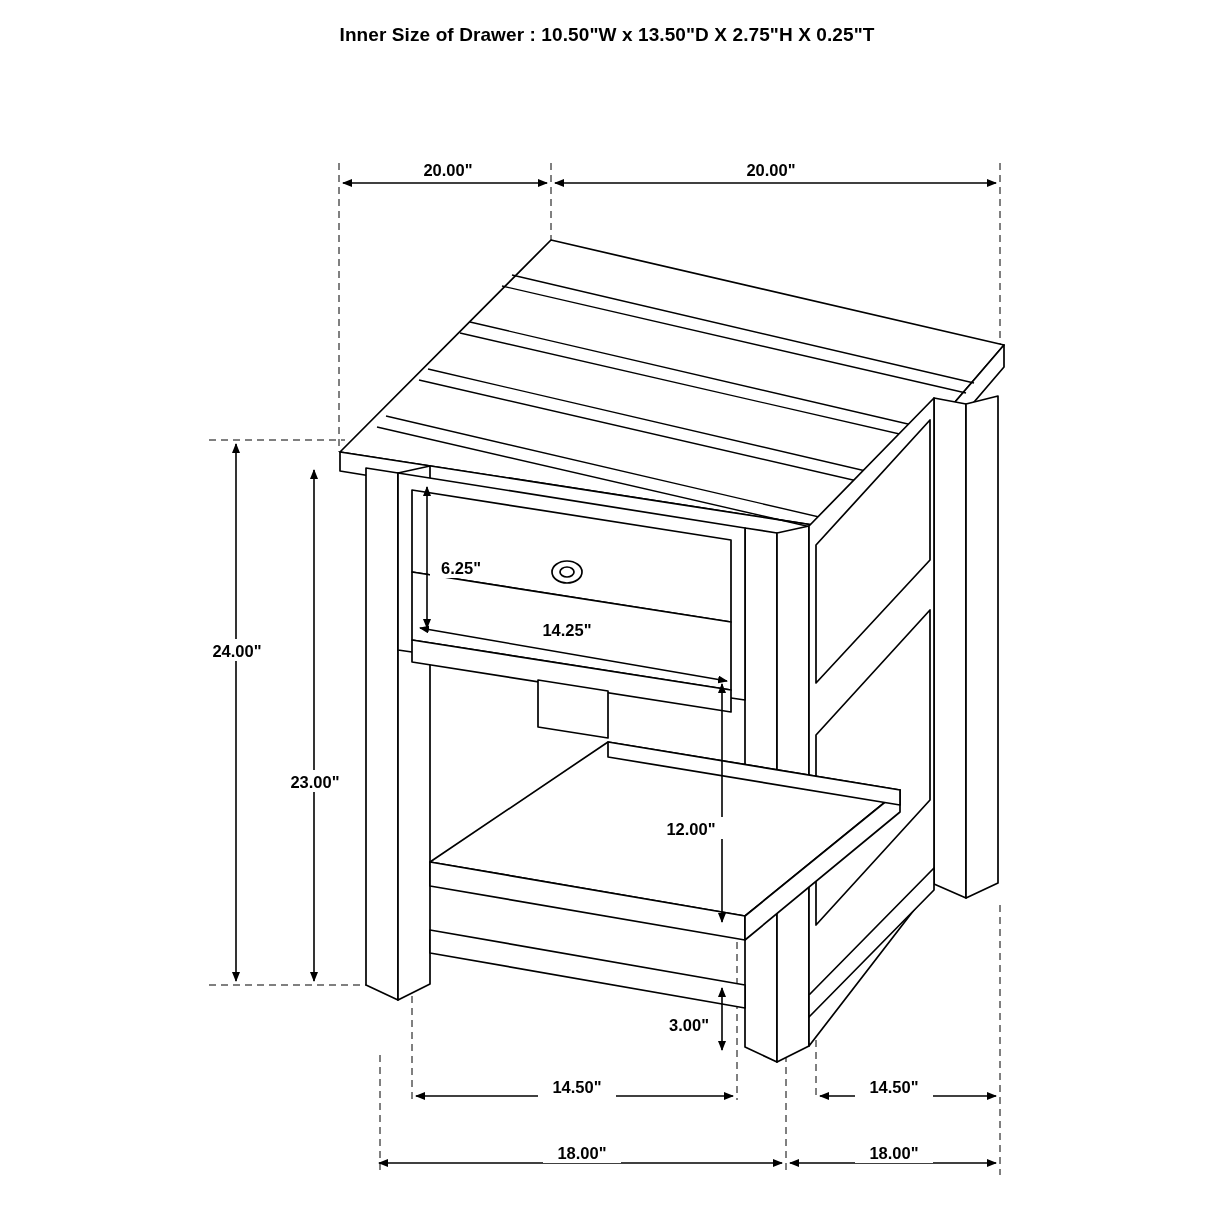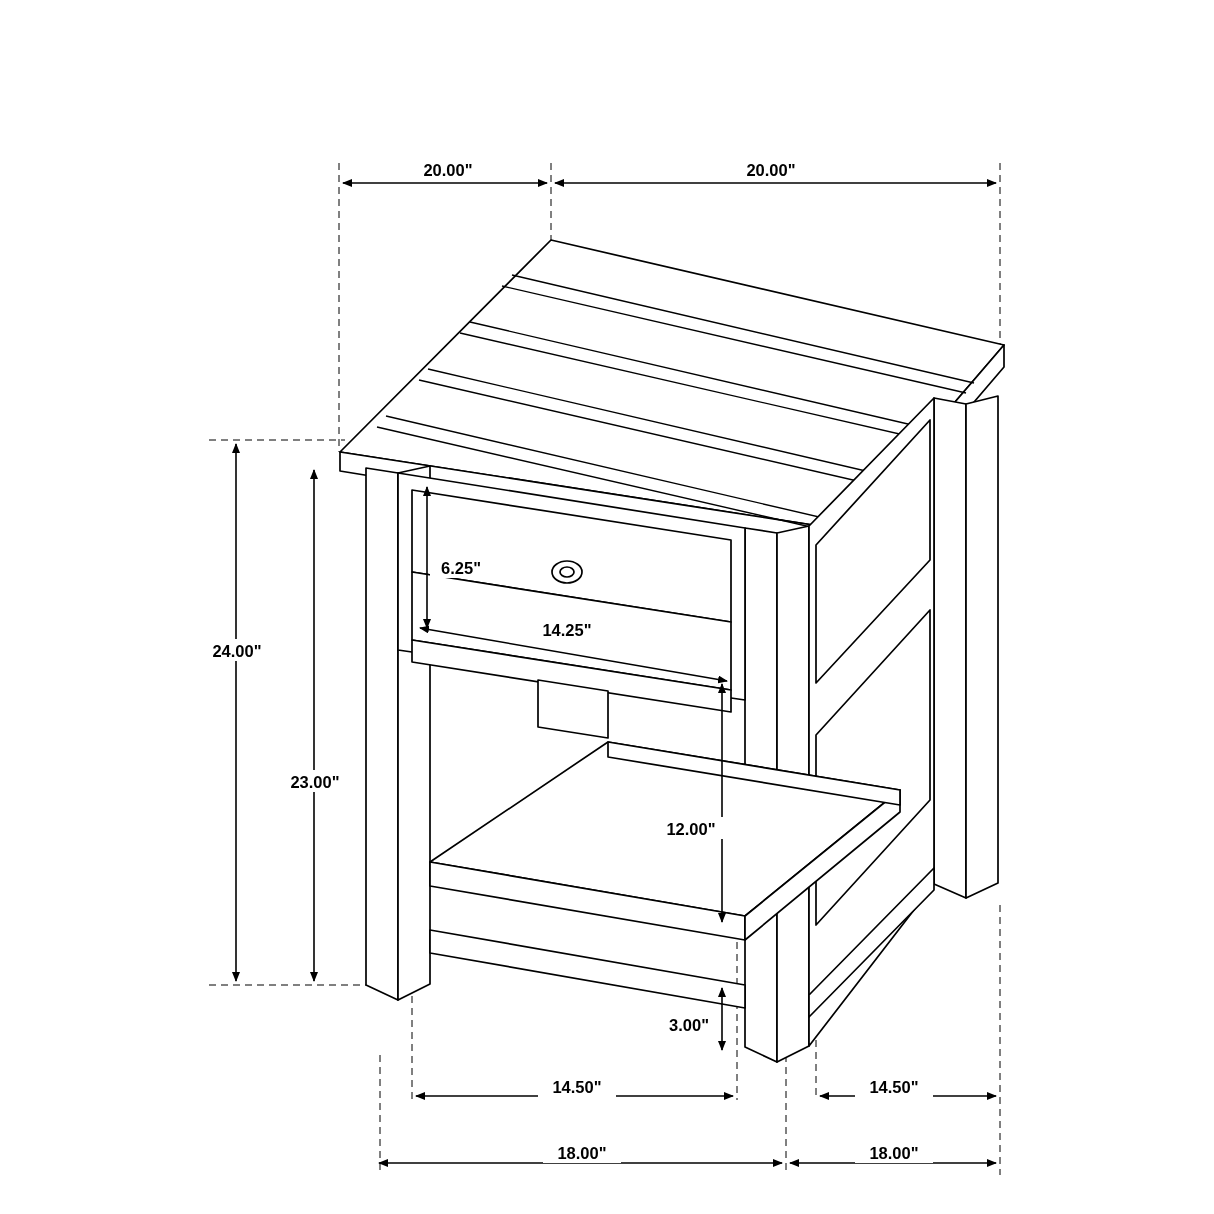--- a/index.html
+++ b/index.html
@@ -39,20 +39,21 @@
     font-size: 16.5px;
     font-weight: bold;
     fill: #000000;
   }
 </style>
 </head>
 <body>
 
 <div id="stage">
 
+  <div id="title">Inner Size of Drawer : 10.50"W x 13.50"D X 2.75"H X 0.25"T</div>
 
   <svg width="1214" height="1214" viewBox="0 0 1214 1214">
     <defs>
       <marker id="arrEnd" markerWidth="10" markerHeight="8" refX="9" refY="4" orient="auto" markerUnits="userSpaceOnUse">
         <path d="M0,0 L10,4 L0,8 z" fill="#000"></path>
       </marker>
       <marker id="arrStart" markerWidth="10" markerHeight="8" refX="1" refY="4" orient="auto" markerUnits="userSpaceOnUse">
         <path d="M10,0 L0,4 L10,8 z" fill="#000"></path>
       </marker>
     </defs>

